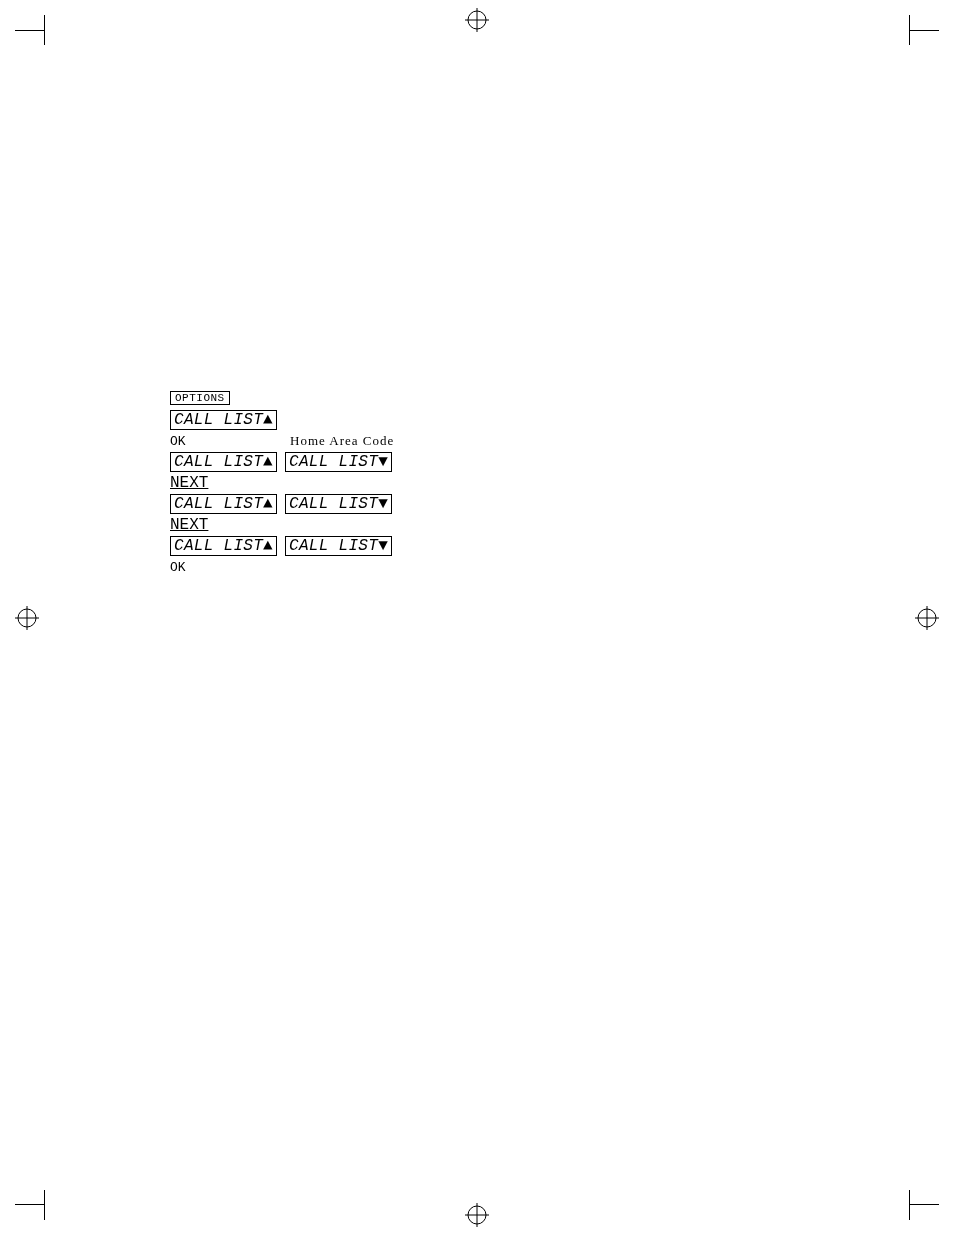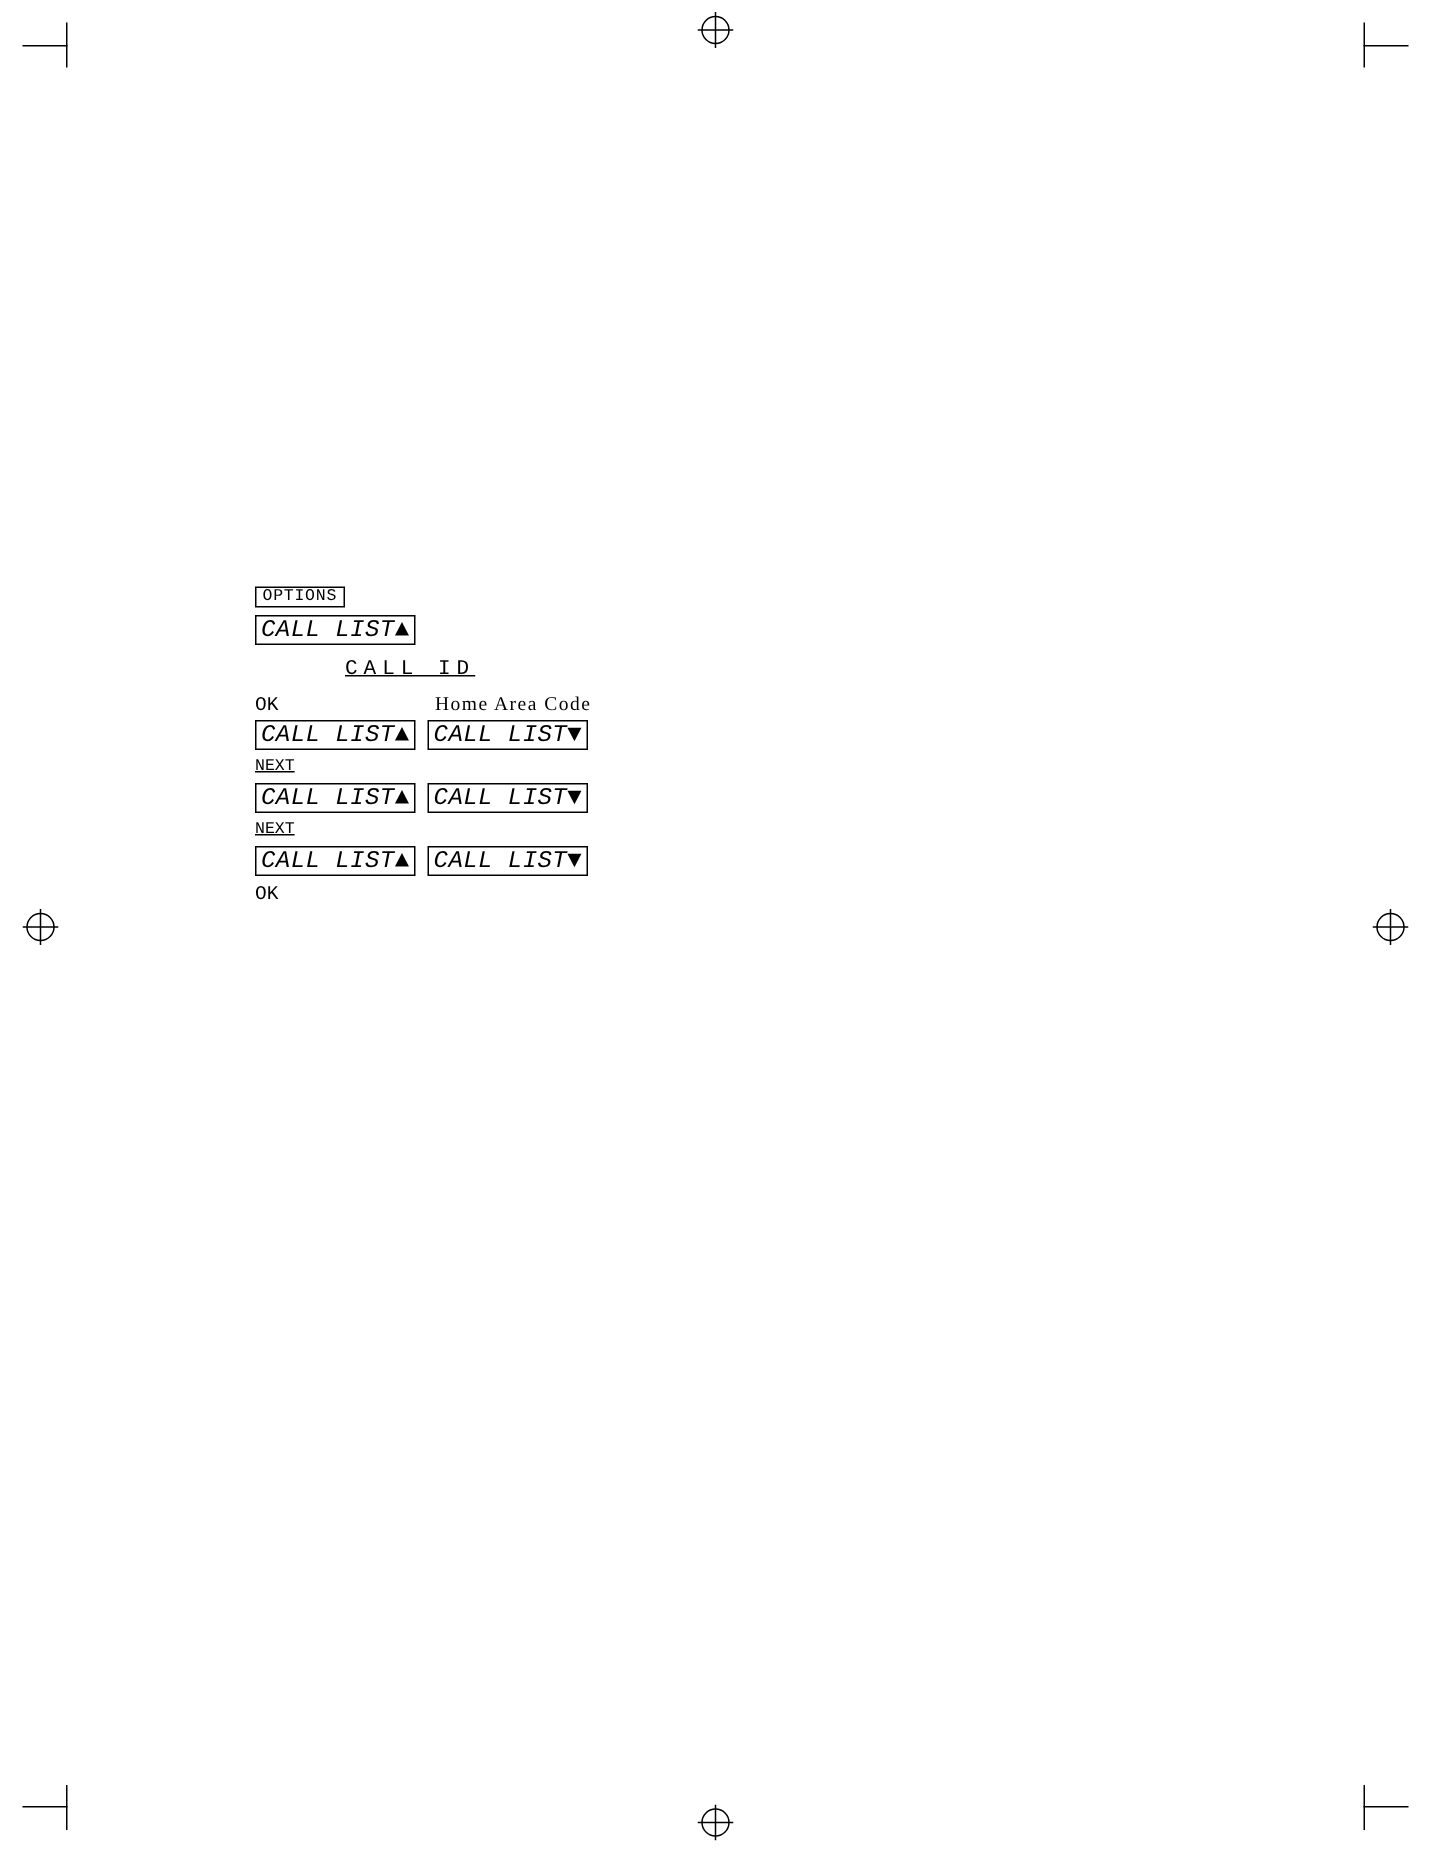--- a/index.html
+++ b/index.html
@@ -110,21 +110,21 @@
       min-height: 18px;
     }
 
     .ok-label {
       font-size: 13px;
       font-family: 'Courier New', Courier, monospace;
       min-width: 40px;
     }
 
     .next-label {
-      font-size: 11px;
+      font-size: 16px;
       text-decoration: underline;
       font-family: 'Courier New', Courier, monospace;
       min-width: 40px;
     }
 
     .home-area-code {
       font-size: 13px;
       font-family: Liberation Serif, serif;
       margin-left: 80px;
       letter-spacing: 1px;
@@ -195,23 +195,20 @@
 <div class="content">
 
   <div class="row">
     <span class="options-btn">OPTIONS</span>
   </div>
 
   <div class="row">
     <span class="call-list-btn">CALL LIST▲</span>
   </div>
 
-  <div class="row">
-    <span class="call-id-title">CALL  ID</span>
-  </div>
 
   <div class="row">
     <span class="ok-label">OK</span>
     <span class="home-area-code">Home  Area  Code</span>
   </div>
 
   <div class="btn-row">
     <span class="call-list-btn">CALL LIST▲</span>
     <span class="call-list-btn">CALL LIST▼</span>
   </div>

